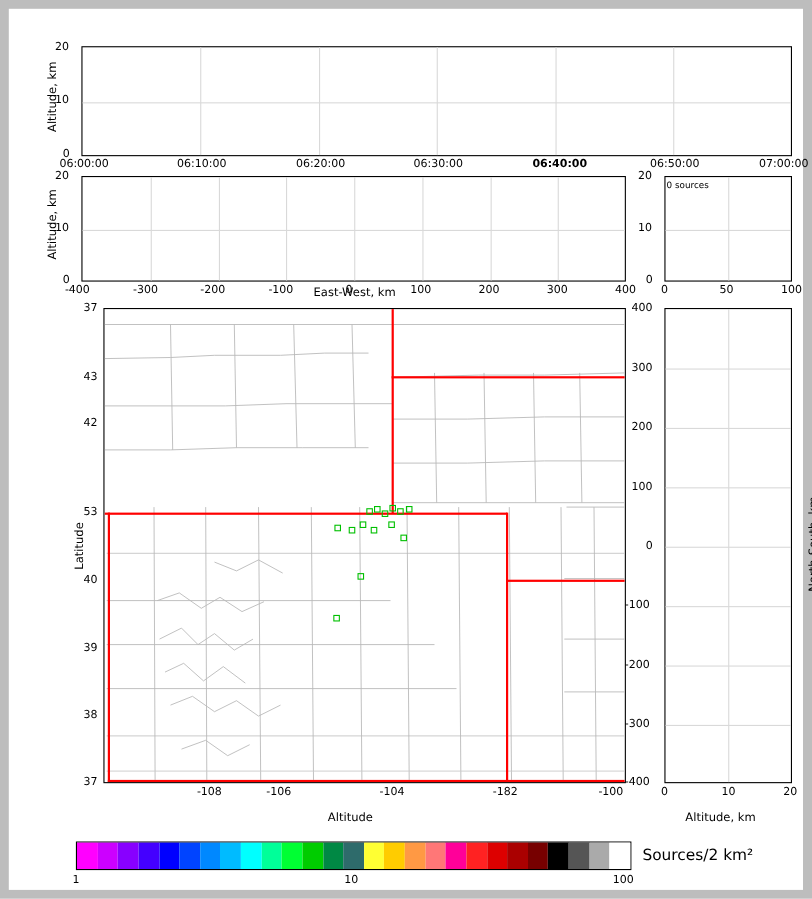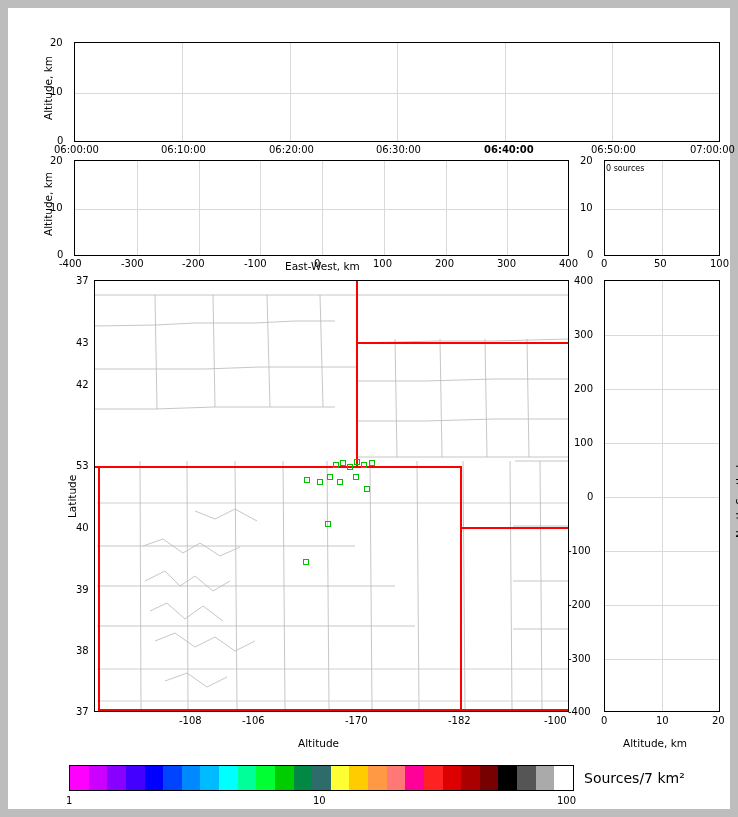--- a/index.html
+++ b/index.html
@@ -233,21 +233,21 @@
   <div class="ticklabel" style="left:68px;top:371px;">42</div>
   <div class="ticklabel" style="left:68px;top:452px;">53</div>
   <div class="ticklabel" style="left:68px;top:514px;">40</div>
   <div class="ticklabel" style="left:68px;top:576px;">39</div>
   <div class="ticklabel" style="left:68px;top:637px;">38</div>
   <div class="ticklabel" style="left:68px;top:698px;">37</div>
   <div class="axlabel rot" style="left:58px;top:510px;">Latitude</div>
 
   <div class="ticklabel" style="left:131px;top:707px;margin-left:40px;">-108</div>
   <div class="ticklabel" style="left:234px;top:707px;">-106</div>
-  <div class="ticklabel" style="left:337px;top:707px;">-170</div>
+  <div class="ticklabel" style="left:337px;top:707px;">-104</div>
   <div class="ticklabel" style="left:440px;top:707px;">-182</div>
   <div class="ticklabel" style="left:536px;top:707px;">-100</div>
   <div class="axlabel" style="left:290px;top:729px;">Altitude</div>
 
   <div class="axis-box" style="left:596px;top:272px;width:116px;height:432px;">
     <div class="grid-v" style="left:57px;"></div>
     <div class="grid-h" style="top:54px;"></div>
     <div class="grid-h" style="top:108px;"></div>
     <div class="grid-h" style="top:162px;"></div>
     <div class="grid-h" style="top:216px;"></div>
@@ -292,18 +292,18 @@
     <div style="background:#ff0099;"></div>
     <div style="background:#ff2222;"></div>
     <div style="background:#dd0000;"></div>
     <div style="background:#aa0000;"></div>
     <div style="background:#770000;"></div>
     <div style="background:#000000;"></div>
     <div style="background:#555555;"></div>
     <div style="background:#aaaaaa;"></div>
     <div style="background:#ffffff;"></div>
   </div>
-  <div id="cbar-label" style="left:576px;top:762px;">Sources/7 km²</div>
+  <div id="cbar-label" style="left:576px;top:762px;">Sources/2 km²</div>
   <div class="cb-tick" style="left:58px;top:787px;">1</div>
   <div class="cb-tick" style="left:305px;top:787px;">10</div>
   <div class="cb-tick" style="left:549px;top:787px;">100</div>
 
 </div>
 
 </body></html>

